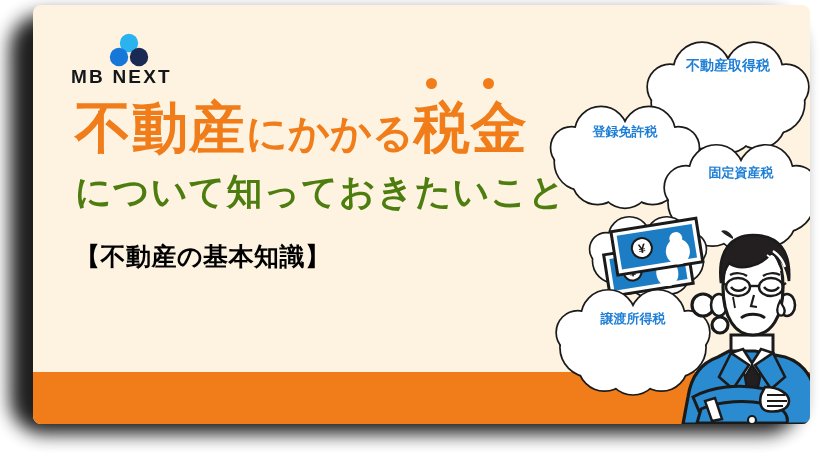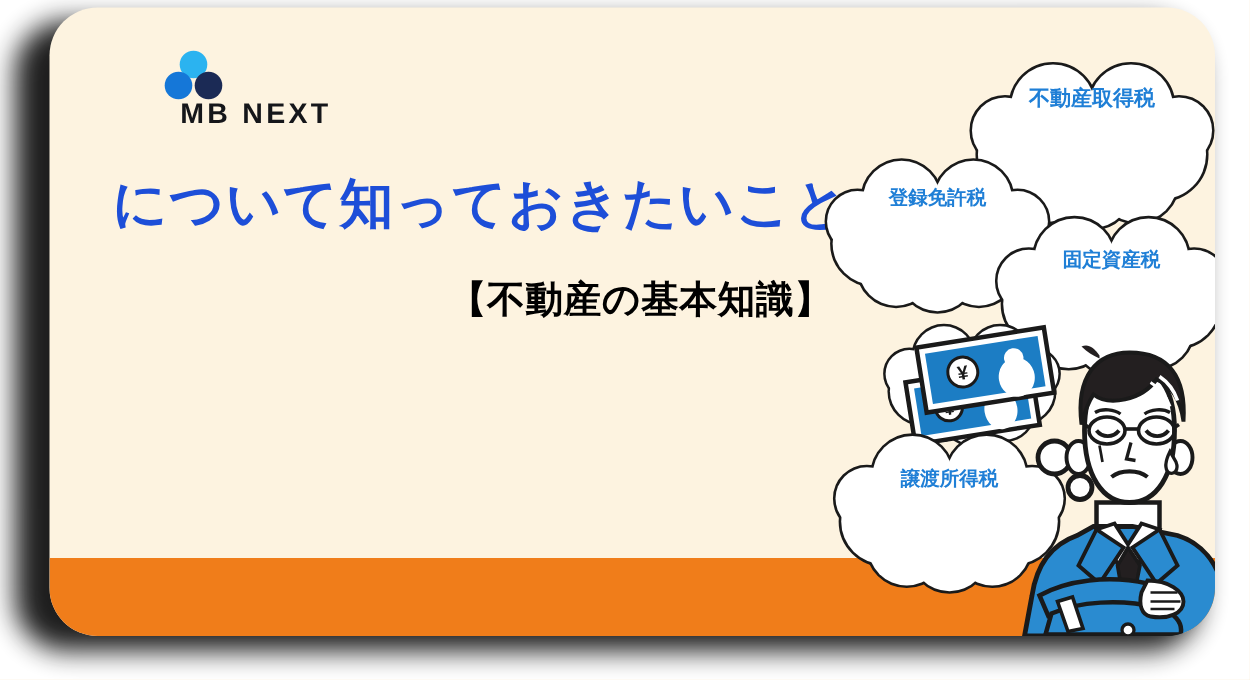--- a/index.html
+++ b/index.html
@@ -18,24 +18,23 @@
     border-radius:34px;
     background:#0d0d0d;
     filter:blur(9px);
     opacity:.93;
   }
 
   
   .card{
     position:absolute;
     left:33px;top:5px;width:777px;height:419px;
-    border-radius:32px;
+    border-radius:8px;
     background:#fdf3e0;
     overflow:hidden;
-    text-align:right;
   }
   .card-bottom-band{
     position:absolute;left:0;right:0;bottom:0;height:52px;
     background:#f07d1a;
   }
 
   
   .logo{position:absolute;left:38px;top:28px;width:150px;height:62px;}
   .logo-mark{position:absolute;left:36px;top:0;width:44px;height:34px;}
   .logo-text{
@@ -58,21 +57,21 @@
   .emph{position:relative;display:inline-block;}
   .emph::before,.emph::after{
     content:"";position:absolute;top:-22px;width:11px;height:11px;
     border-radius:50%;background:#f07d1a;
   }
   .emph::before{left:12px;}
   .emph::after{left:69px;}
 
   .title-line2{
     margin-top:18px;
-    font-size:36px;font-weight:bold;color:#1d4ed8;
+    font-size:36px;font-weight:bold;color:#4d7c0f;
     white-space:nowrap;line-height:1;letter-spacing:1px;
   }
   .subtitle{
     margin-top:34px;
     font-size:25px;font-weight:bold;color:#000000;
     white-space:nowrap;line-height:1;letter-spacing:.5px;
   }
 
   
   .illus{position:absolute;left:500px;top:0;width:310px;height:419px;}
@@ -103,20 +102,23 @@
           <circle cx="22" cy="10" r="9.2" fill="#2bb3f0"></circle>
           <circle cx="12" cy="24" r="9.2" fill="#1577d8"></circle>
           <circle cx="32" cy="24" r="9.2" fill="#1b2a55"></circle>
         </svg>
       </div>
       <div class="logo-text">MB NEXT</div>
     </div>
 
     <div class="headline">
 
+      <div class="title-line1">
+        <span class="t-big">不動産</span><span class="t-mid">にかかる</span><span class="t-big emph">税金</span>
+      </div>
 
       <div class="title-line2">について知っておきたいこと</div>
 
       <div class="subtitle">【不動産の基本知識】</div>
     </div>
 
     <div class="illus">
       <svg viewBox="0 0 310 419" width="310" height="419">
 
         <defs>

